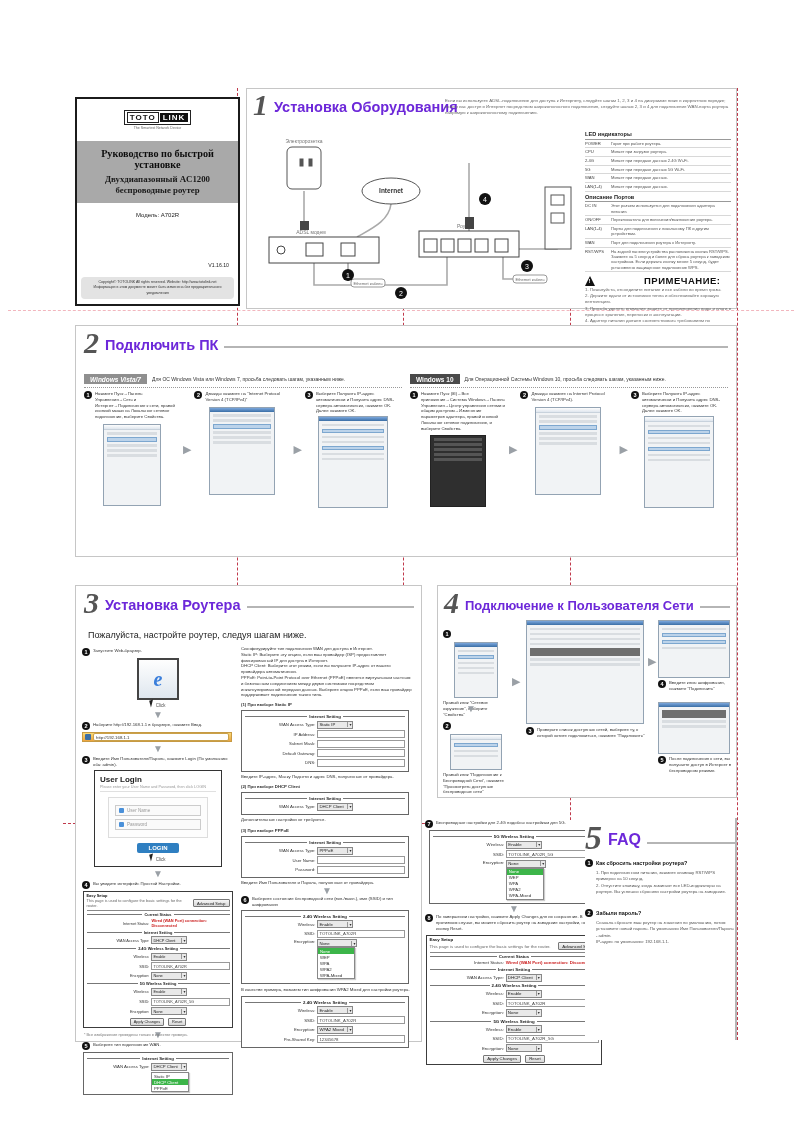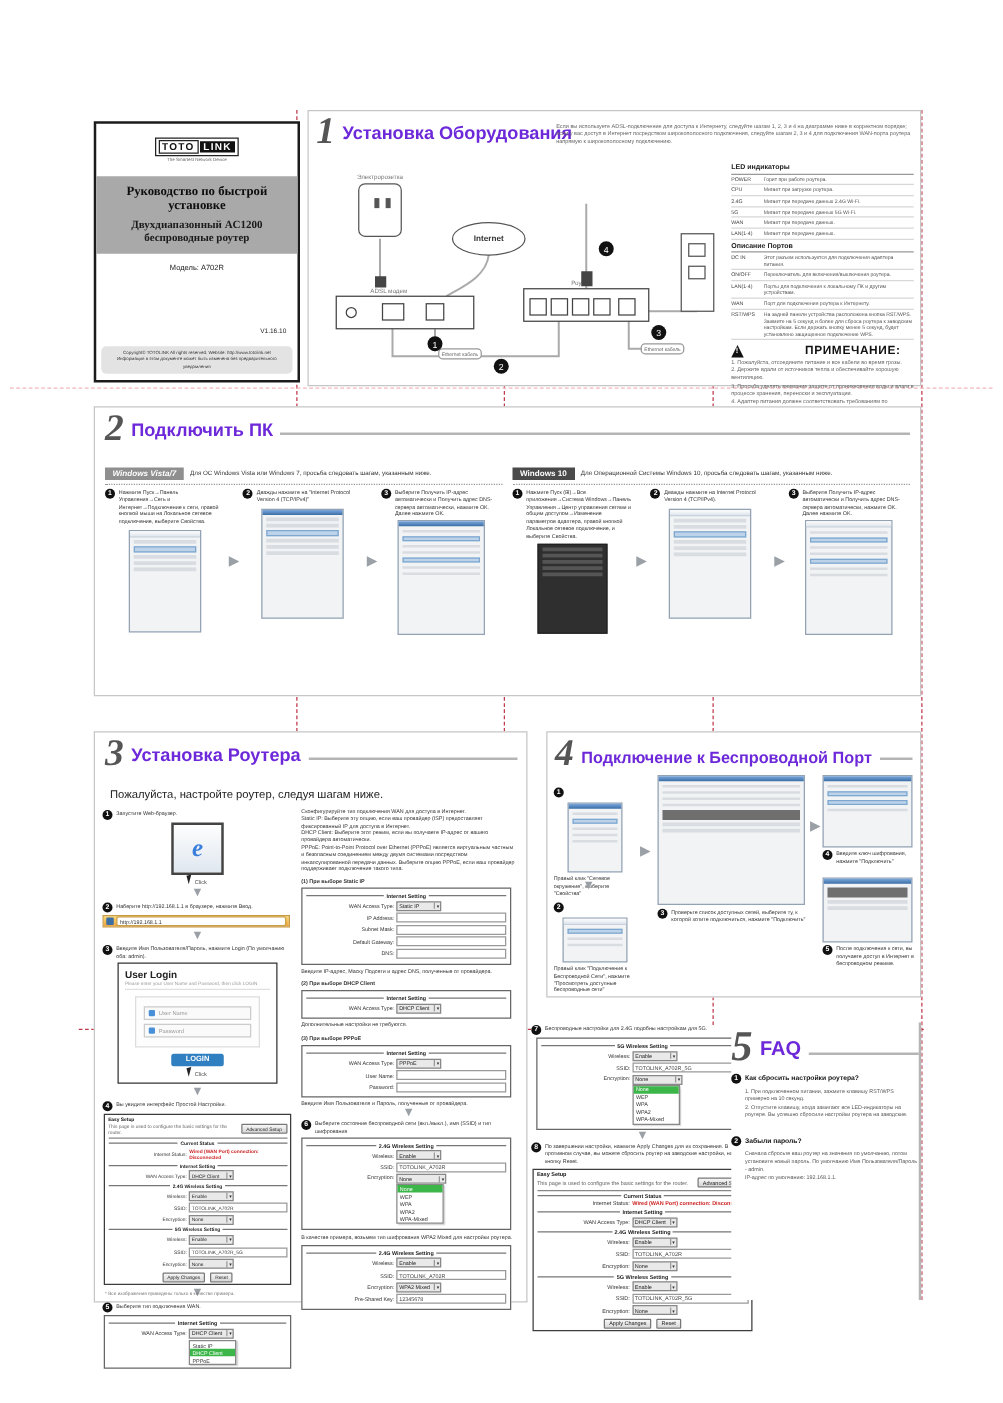--- a/index.html
+++ b/index.html
@@ -687,21 +687,21 @@
           <span class="fin">12345678</span>
           </div>
       </div>
     </div>
     <div style="position:absolute;left:8px;bottom:4px;font-size:3.8px;color:#777">* Все изображения приведены только в качестве примера.</div>
   </div>
 
   <div class="panel bordered" style="left:437px;top:585px;width:298px;height:211px">
     <div class="shead" style="position:absolute;left:6px;top:5px;width:286px">
       <span class="num">4</span>
-      <span class="nm" style="font-size:13px">Подключение к Беспроводной Порт</span>
+      <span class="nm" style="font-size:13px">Подключение к Пользователя Сети</span>
       <span class="rule"></span>
     </div>
 
     <div style="position:absolute;left:5px;top:36px;width:66px">
       <span class="bdg">1</span>
       <div class="dlg" style="width:44px;height:56px;margin:2px auto 0">
         <div class="tb"></div>
           <div class="ln"></div>
           <div class="ln hl"></div>
           <div class="ln"></div>

